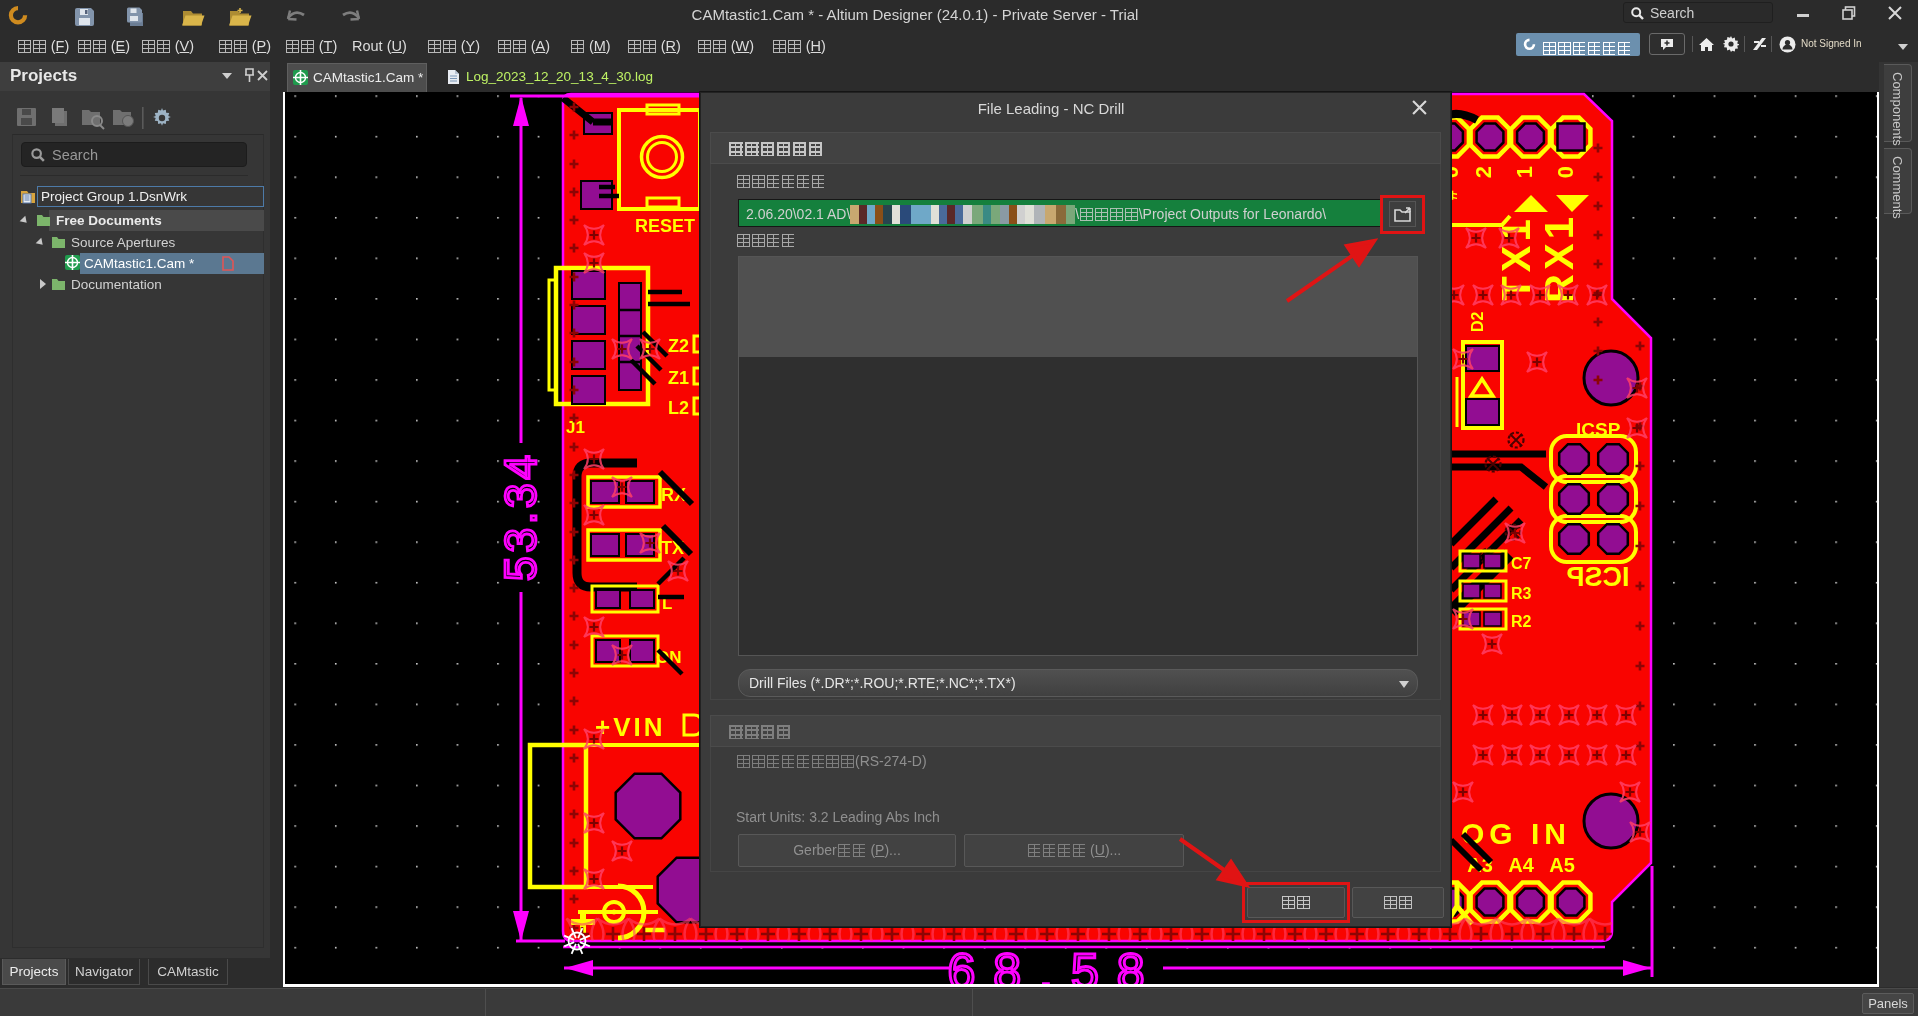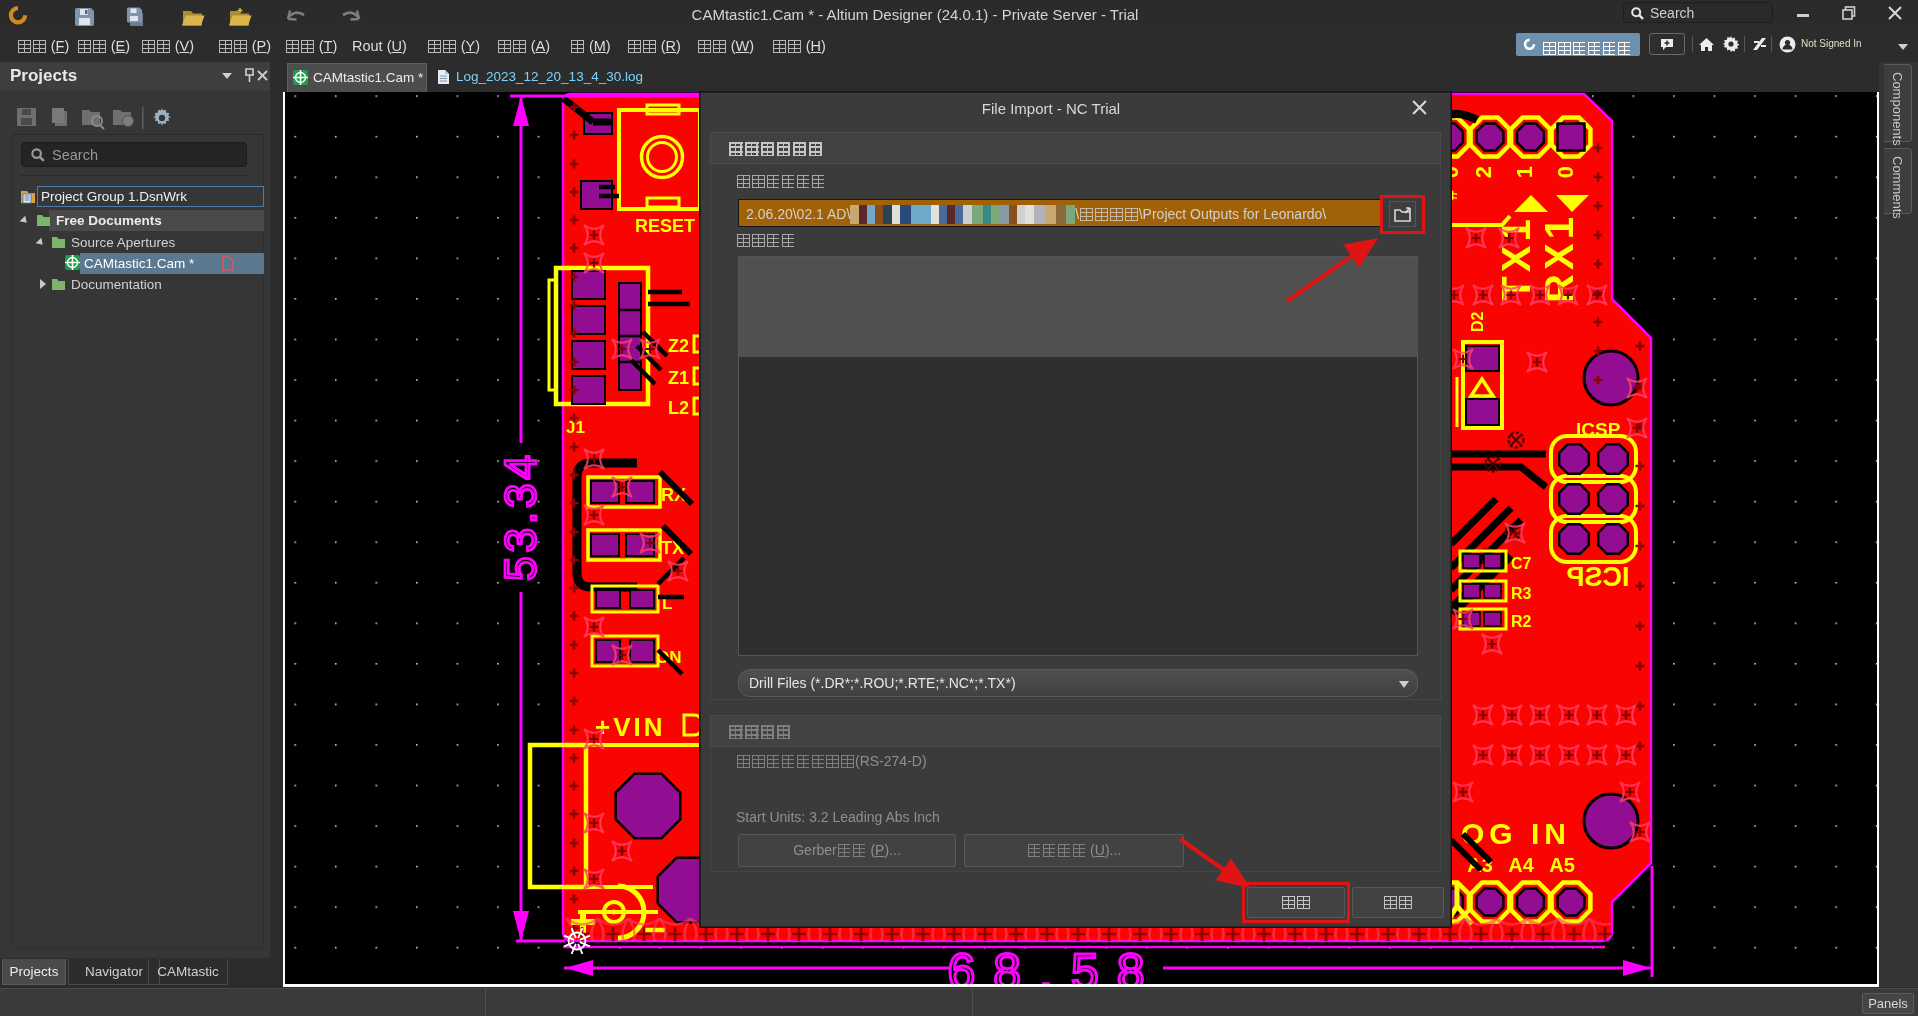--- a/index.html
+++ b/index.html
@@ -27,38 +27,38 @@
 #pheader{left:0;top:62px;width:270px;height:29px;background:#3e3e3e}
 #pheader .t{position:absolute;left:10px;top:4px;font-size:17px;font-weight:bold;color:#e8e8e8}
 #panel{left:0;top:91px;width:270px;height:867px;background:#363636}
 #pbox{position:absolute;left:12px;top:43px;width:252px;height:814px;border:1px solid #2e2e2e;border-top-color:#2a2a2a;background:#363636}
 #psearch{position:absolute;left:21px;top:51px;width:226px;height:25px;background:#242424;border:1px solid #1c1c1c;border-radius:4px}
 #psep{position:absolute;left:20px;top:84px;width:228px;height:0;border-top:1px solid #2b2b2b}
 .trow{position:absolute;left:0;width:246px;height:20px;font-size:13.5px;color:#d2d2d2;white-space:nowrap}
 
 #tabbar{left:283px;top:62px;width:1595px;height:30px;background:#2c2c2c}
 #tab1{position:absolute;left:4px;top:1px;width:140px;height:29px;background:#4d4d4d;border:1px solid #5f5f5f;border-bottom:none;color:#ececec;font-size:13.5px}
-#tab2{position:absolute;left:146px;top:1px;width:215px;height:29px;color:#7dd3fc;font-size:13.5px}
+#tab2{position:absolute;left:156px;top:1px;width:215px;height:29px;color:#bef264;font-size:13.5px}
 
 #canvas{left:283px;top:92px;width:1596px;height:895px;background:#000;
  border-left:2px solid #fff;border-right:2px solid #fff;border-bottom:3px solid #fff}
 
 #rstrip{left:1879px;top:62px;width:39px;height:925px;background:#343434}
 .vtab{position:absolute;left:5px;width:28px;background:#3e3e3e;border:1px solid #5a5a5a;border-left:none;border-radius:0 4px 4px 0;color:#c8c8c8;font-size:13px}
 .vtab span{position:absolute;left:6px;top:7px;writing-mode:vertical-lr}
 
 #statusbar{left:0;top:988px;width:1918px;height:28px;background:#3a3a3a;border-top:1px solid #4a4a4a}
 .ssep{position:absolute;top:0;width:1px;height:28px;background:#4e4e4e}
 #panelsbtn{position:absolute;left:1862px;top:4px;width:52px;height:21px;background:#454545;border:1px solid #5c5c5c;border-radius:2px;color:#d8d8d8;font-size:13px;text-align:center;line-height:19px}
 
 .btab{position:absolute;top:0;height:26px;font-size:13.5px;color:#d0d0d0;text-align:center;line-height:25px}
 
 #dialog{left:700px;top:92px;width:751px;height:835px;background:#3b3b3b;border:1px solid #232323;outline:1px solid #151515;color:#d6d6d6;font-size:14px}
 .gbar{position:absolute;left:9px;width:731px;height:32px;background:#424242;border:1px solid #4b4b4b}
-.dfield{position:absolute;background:#a16207;border:1px solid #161616}
+.dfield{position:absolute;background:#15803d;border:1px solid #161616}
 .ddrop{position:absolute;background:linear-gradient(#505050,#404040);border:1px solid #5a5a5a;border-radius:12px}
 .dbtn{position:absolute;background:#424242;border:1px solid #585858;border-radius:2px;text-align:center;color:#8f8f8f}
 .redbox{position:absolute;border:3px solid #e01414}
 </style></head>
 <body>
 
 <div class="abs" id="titlebar"></div>
 <div class="abs" id="title-text">CAMtastic1.Cam * - Altium Designer (24.0.1) - Private Server - Trial</div>
 <div class="abs" id="tsearch">
     <span style="position:absolute;left:26px;top:2px">Search</span>
@@ -240,21 +240,21 @@
  <div class="trow" style="top:184px">
    <div style="position:absolute;left:40px;top:4px;width:0;height:0;border:5px solid transparent;border-left:6px solid #c8c8c8"></div>
    <svg style="position:absolute;left:51px;top:2px" width="15" height="14" viewBox="0 0 15 14">
         <path d="M1 2 h5l1.5 2H14v9H1z" fill="#7cb56b"></path>
       </svg>
    <span style="position:absolute;left:71px;top:2px">Documentation</span>
  </div>
 
  <div style="position:absolute;left:0px;top:868px;width:270px;height:28px">
   <div class="btab" style="left:2px;width:64px;background:#4a4a4a;border:1px solid #5a5a5a;border-top:none;color:#ececec">Projects</div>
-  <div class="btab" style="left:68px;width:92px;border:1px solid #4a4a4a;border-top:none">Navigator</div>
+  <div class="btab" style="left:68px;width:72px;border:1px solid #4a4a4a;border-top:none">Navigator</div>
   <div class="btab" style="left:148px;width:80px;border:1px solid #4a4a4a;border-top:none">CAMtastic</div>
  </div>
 </div>
 
 <div class="abs" id="tabbar">
  <div id="tab1">
       <svg style="position:absolute;left:5px;top:6px" width="15" height="16" viewBox="0 0 15 16">
         <rect x="0" y="0" width="15" height="15" rx="2" fill="#1f9b4d"></rect>
         <path d="M7.5 0 v15 M0 7.5 h15" stroke="#fff" stroke-width="1.6"></path>
         <circle cx="7.5" cy="7.5" r="5" fill="none" stroke="#fff" stroke-width="1.4"></circle>
@@ -690,21 +690,21 @@
       <span>Components</span>
     </div>
  <div class="vtab" style="top:86px;height:66px">
       <span>Comments</span>
     </div>
 </div>
 
 <div class="abs" id="dialog">
 
 <div style="position:absolute;left:0;top:0;width:749px;height:28px;background:#3b3b3b"></div>
-<div style="position:absolute;left:0;top:7px;width:700px;text-align:center;color:#d8d8d8;font-size:15px">File Import - NC Trial</div>
+<div style="position:absolute;left:0;top:7px;width:700px;text-align:center;color:#d8d8d8;font-size:15px">File Leading - NC Drill</div>
 <svg style="position:absolute;left:711px;top:7px" width="15" height="15" viewBox="0 0 14 14">
       <path d="M1,1 L13,13 M13,1 L1,13" stroke="#d8d8d8" stroke-width="2"></path>
     </svg>
 <div style="position:absolute;left:9px;top:39px;width:731px;height:568px;border:1px solid #454545"></div>
     <div class="gbar" style="top:39px">
       <span style="position:absolute;left:17px;top:8px;color:#e8e8e8"><span class="cj cjb"></span><span class="cj cjb"></span><span class="cj cjb"></span><span class="cj cjb"></span><span class="cj cjb"></span><span class="cj cjb"></span></span>
     </div>
 <div style="position:absolute;left:35px;top:80px;color:#c4c4c4"><span class="cj"></span><span class="cj"></span><span class="cj"></span><span class="cj"></span><span class="cj"></span><span class="cj"></span></div>
 <div class="dfield" style="left:37px;top:106px;width:645px;height:28px;color:#d0d0d0">
   <div style="position:absolute;left:7px;top:5px;white-space:nowrap;overflow:hidden;width:632px">2.06.20\02.1 AD\<span style="display:inline-block;width:9px;height:19px;background:#c8a870;vertical-align:-5px"></span><span style="display:inline-block;width:8px;height:19px;background:#5a2828;vertical-align:-5px"></span><span style="display:inline-block;width:8px;height:19px;background:#6fa8c8;vertical-align:-5px"></span><span style="display:inline-block;width:8px;height:19px;background:#8a4f18;vertical-align:-5px"></span><span style="display:inline-block;width:9px;height:19px;background:#28444e;vertical-align:-5px"></span><span style="display:inline-block;width:8px;height:19px;background:#e0e0d8;vertical-align:-5px"></span><span style="display:inline-block;width:11px;height:19px;background:#2a4a7a;vertical-align:-5px"></span><span style="display:inline-block;width:9px;height:19px;background:#6fa8c8;vertical-align:-5px"></span><span style="display:inline-block;width:11px;height:19px;background:#6fa8c8;vertical-align:-5px"></span><span style="display:inline-block;width:8px;height:19px;background:#e0e0d8;vertical-align:-5px"></span><span style="display:inline-block;width:8px;height:19px;background:#4a6a9a;vertical-align:-5px"></span><span style="display:inline-block;width:8px;height:19px;background:#5a2828;vertical-align:-5px"></span><span style="display:inline-block;width:8px;height:19px;background:#4a6a9a;vertical-align:-5px"></span><span style="display:inline-block;width:9px;height:19px;background:#d0d0d0;vertical-align:-5px"></span><span style="display:inline-block;width:11px;height:19px;background:#7aa87a;vertical-align:-5px"></span><span style="display:inline-block;width:8px;height:19px;background:#3a8a84;vertical-align:-5px"></span><span style="display:inline-block;width:9px;height:19px;background:#7aa87a;vertical-align:-5px"></span><span style="display:inline-block;width:9px;height:19px;background:#8a9aa4;vertical-align:-5px"></span><span style="display:inline-block;width:8px;height:19px;background:#8a4f18;vertical-align:-5px"></span><span style="display:inline-block;width:8px;height:19px;background:#d0d0d0;vertical-align:-5px"></span><span style="display:inline-block;width:9px;height:19px;background:#e0e0d8;vertical-align:-5px"></span><span style="display:inline-block;width:11px;height:19px;background:#b0b4b8;vertical-align:-5px"></span><span style="display:inline-block;width:11px;height:19px;background:#c8a870;vertical-align:-5px"></span><span style="display:inline-block;width:10px;height:19px;background:#8a6a3a;vertical-align:-5px"></span><span style="display:inline-block;width:9px;height:19px;background:#7aa87a;vertical-align:-5px"></span>\<span class="cj"></span><span class="cj"></span><span class="cj"></span><span class="cj"></span>\Project Outputs for Leonardo\</div>

